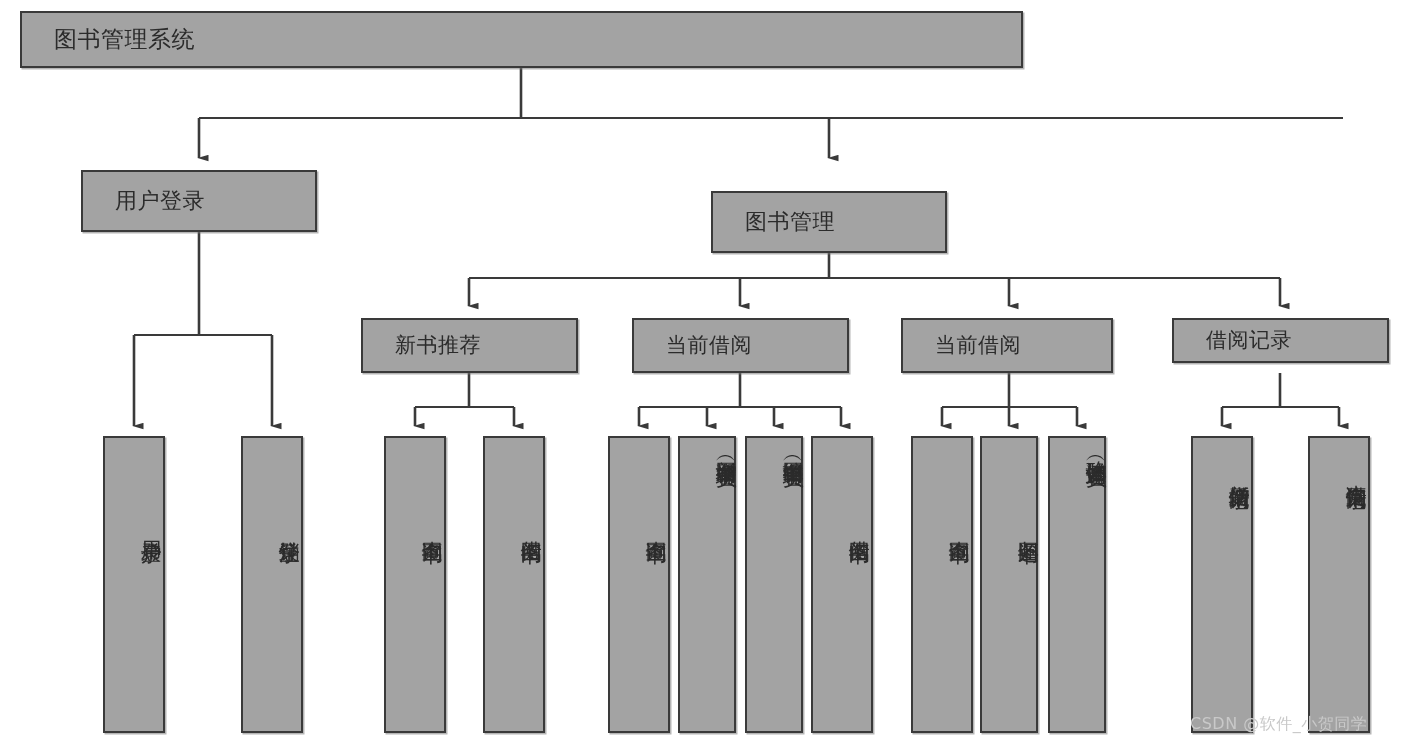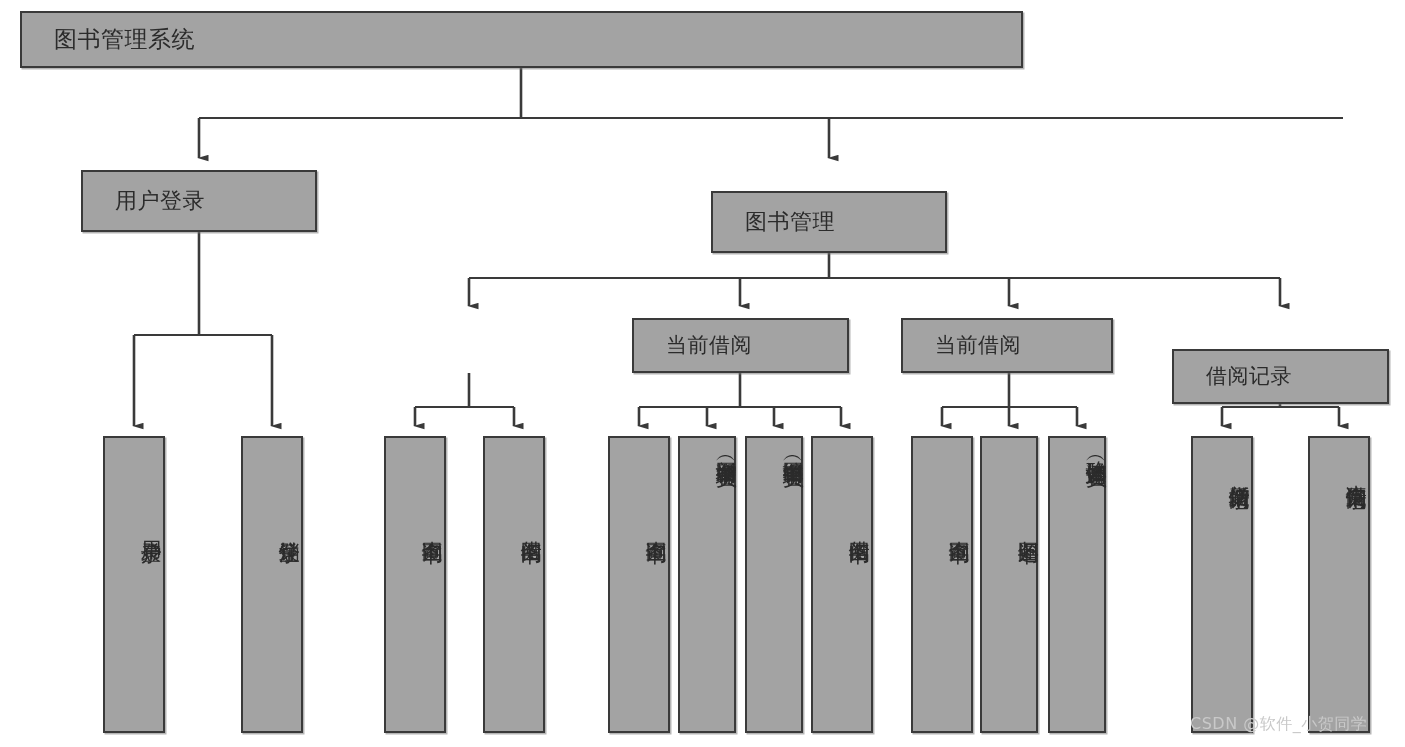--- a/index.html
+++ b/index.html
@@ -129,27 +129,30 @@
     <span class="label">图书管理系统</span>
   </div>
 
   <div class="node level-1" style="left:81px; top:170px; width:236px; height:62px;">
     <span class="label">用户登录</span>
   </div>
   <div class="node level-1" style="left:711px; top:170px; width:236px; height:62px;margin-top:21px;">
     <span class="label">图书管理</span>
   </div>
 
+  <div class="node level-2" style="left:361px; top:318px; width:217px; height:55px;">
+    <span class="label">新书推荐</span>
+  </div>
   <div class="node level-2" style="left:632px; top:318px; width:217px; height:55px;">
     <span class="label">当前借阅</span>
   </div>
   <div class="node level-2" style="left:901px; top:318px; width:212px; height:55px;">
     <span class="label">当前借阅</span>
   </div>
-  <div class="node level-2" style="left:1172px; top:318px; width:217px; height:55px;margin-top:31px;">
+  <div class="node level-2" style="left:1172px; top:318px; width:217px; height:45px;">
     <span class="label">借阅记录</span>
   </div>
 
   <div class="node leaf" style="left:103px; top:436px; width:62px; height:297px; padding-top:86px;">
     <span class="label">用户登录</span>
   </div>
   <div class="node leaf" style="left:241px; top:436px; width:62px; height:297px; padding-top:86px;">
     <span class="label">注销登录</span>
   </div>
 

